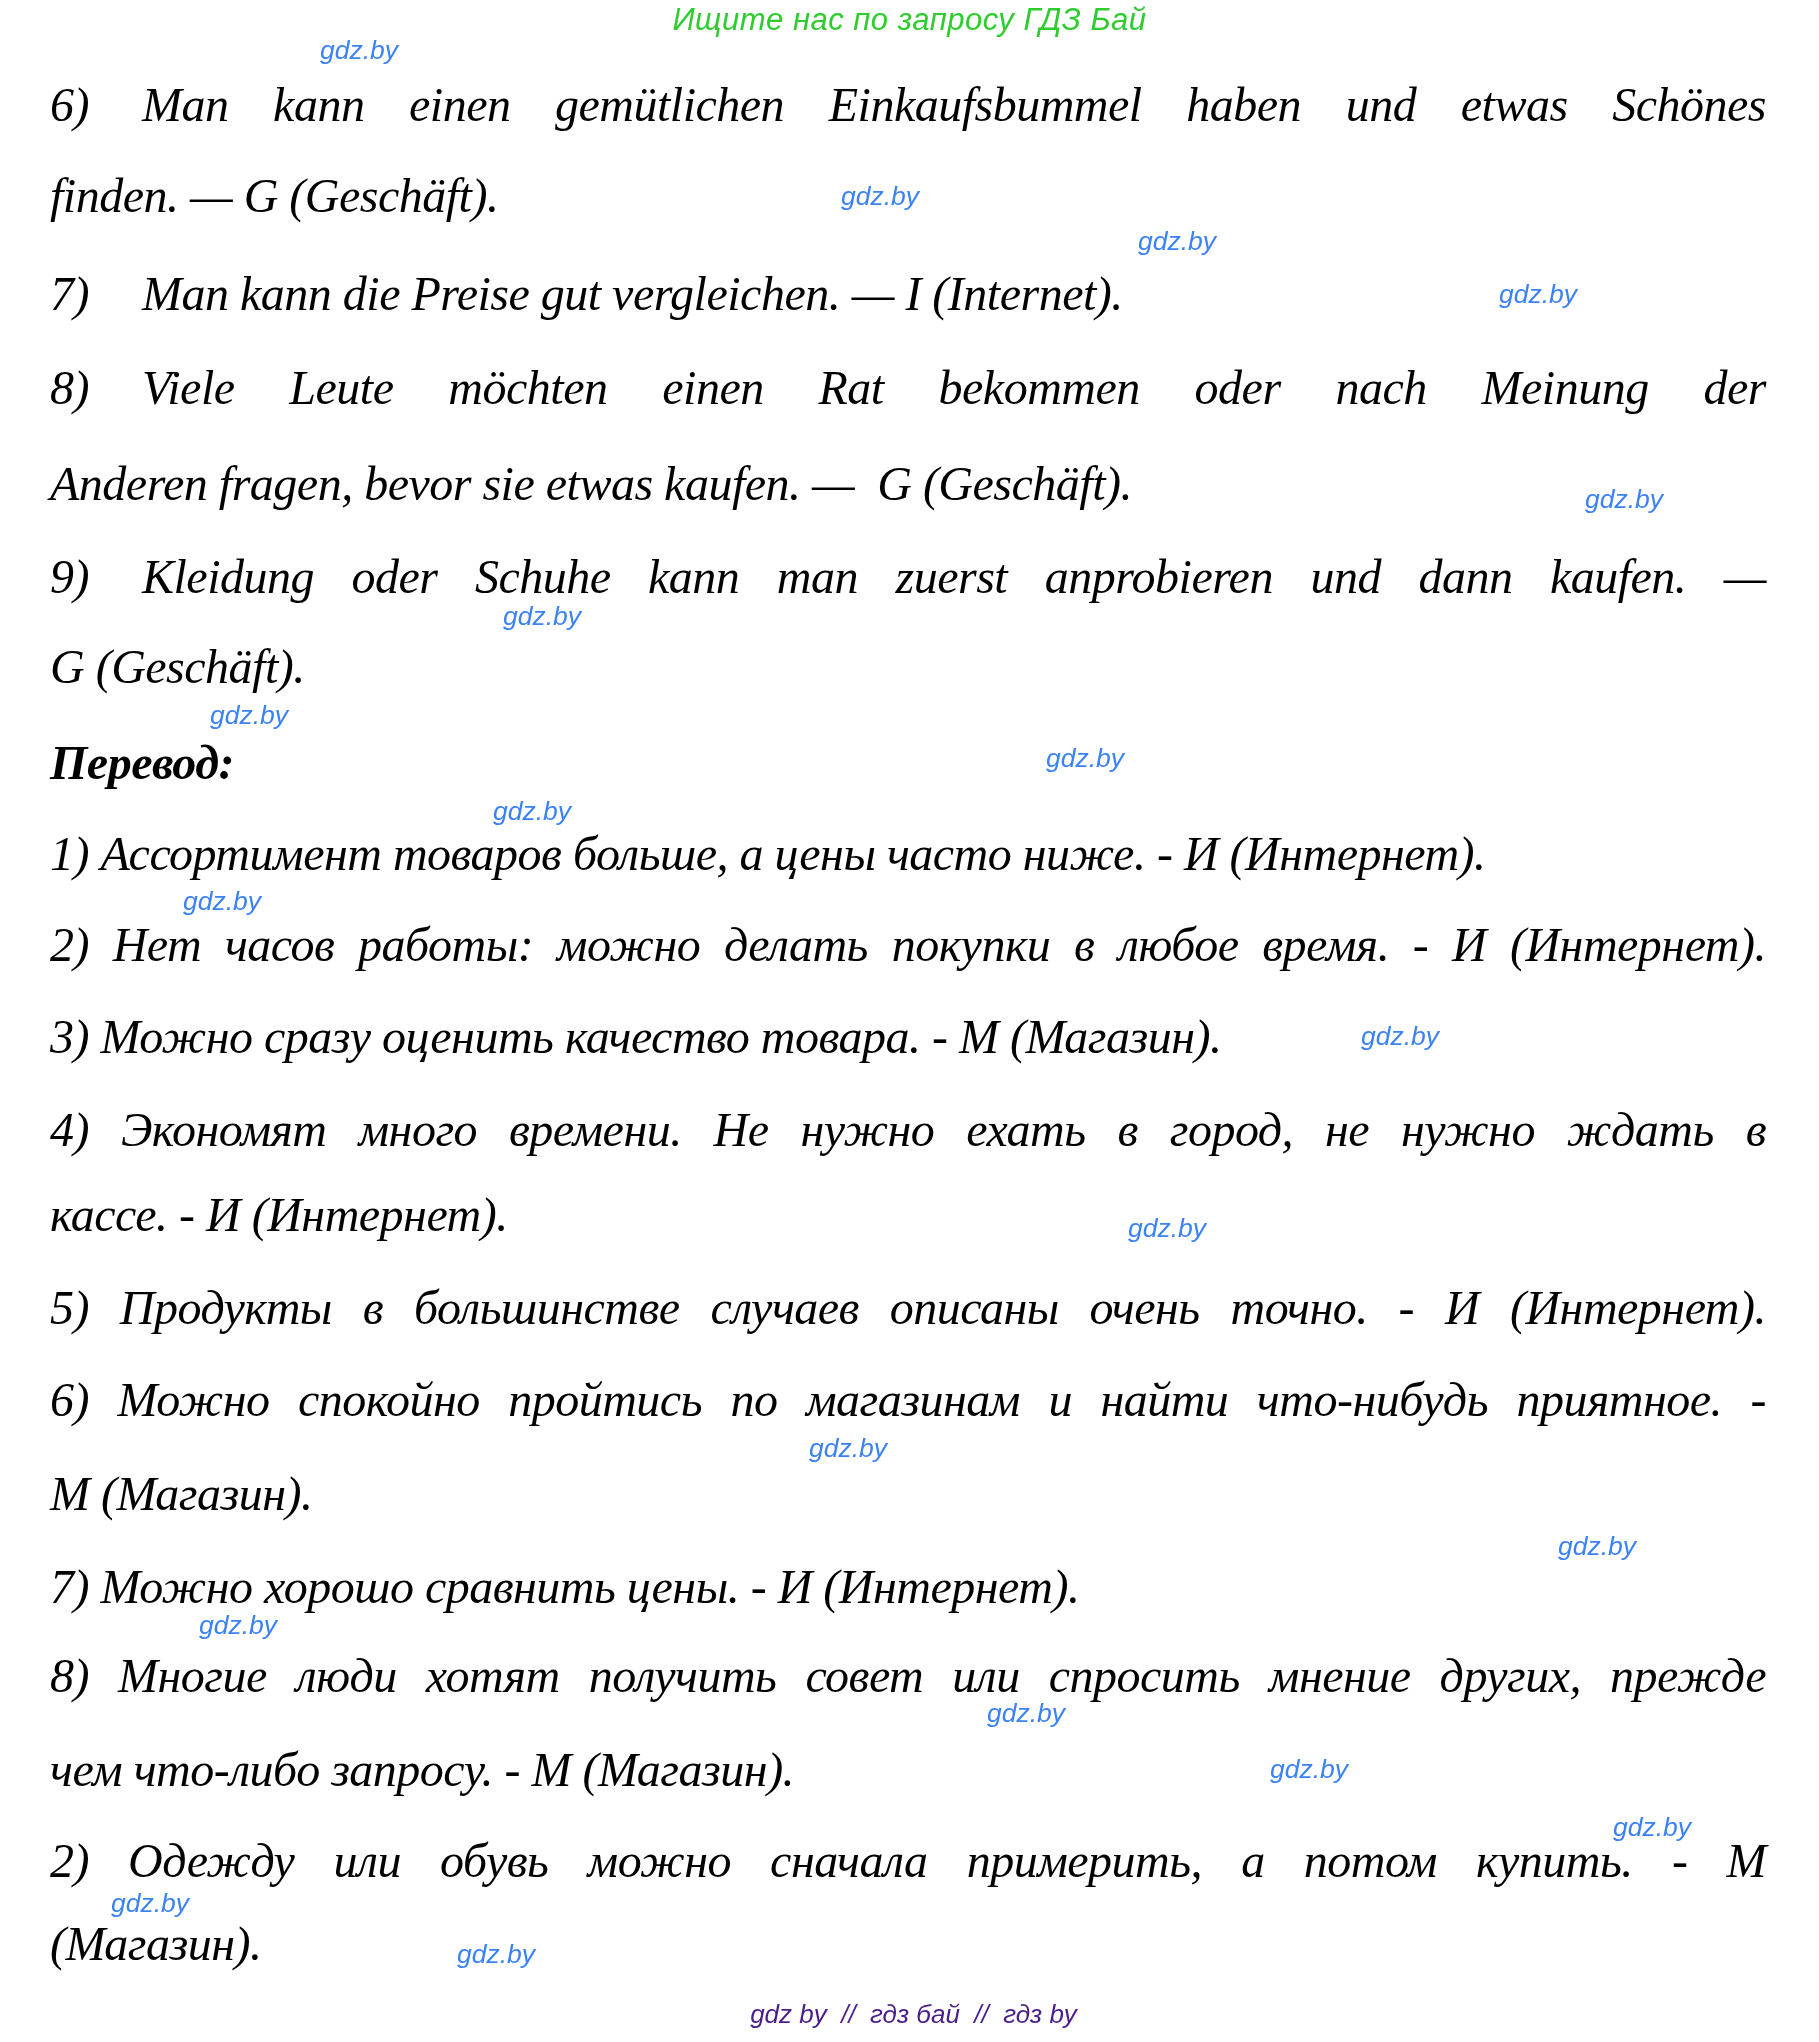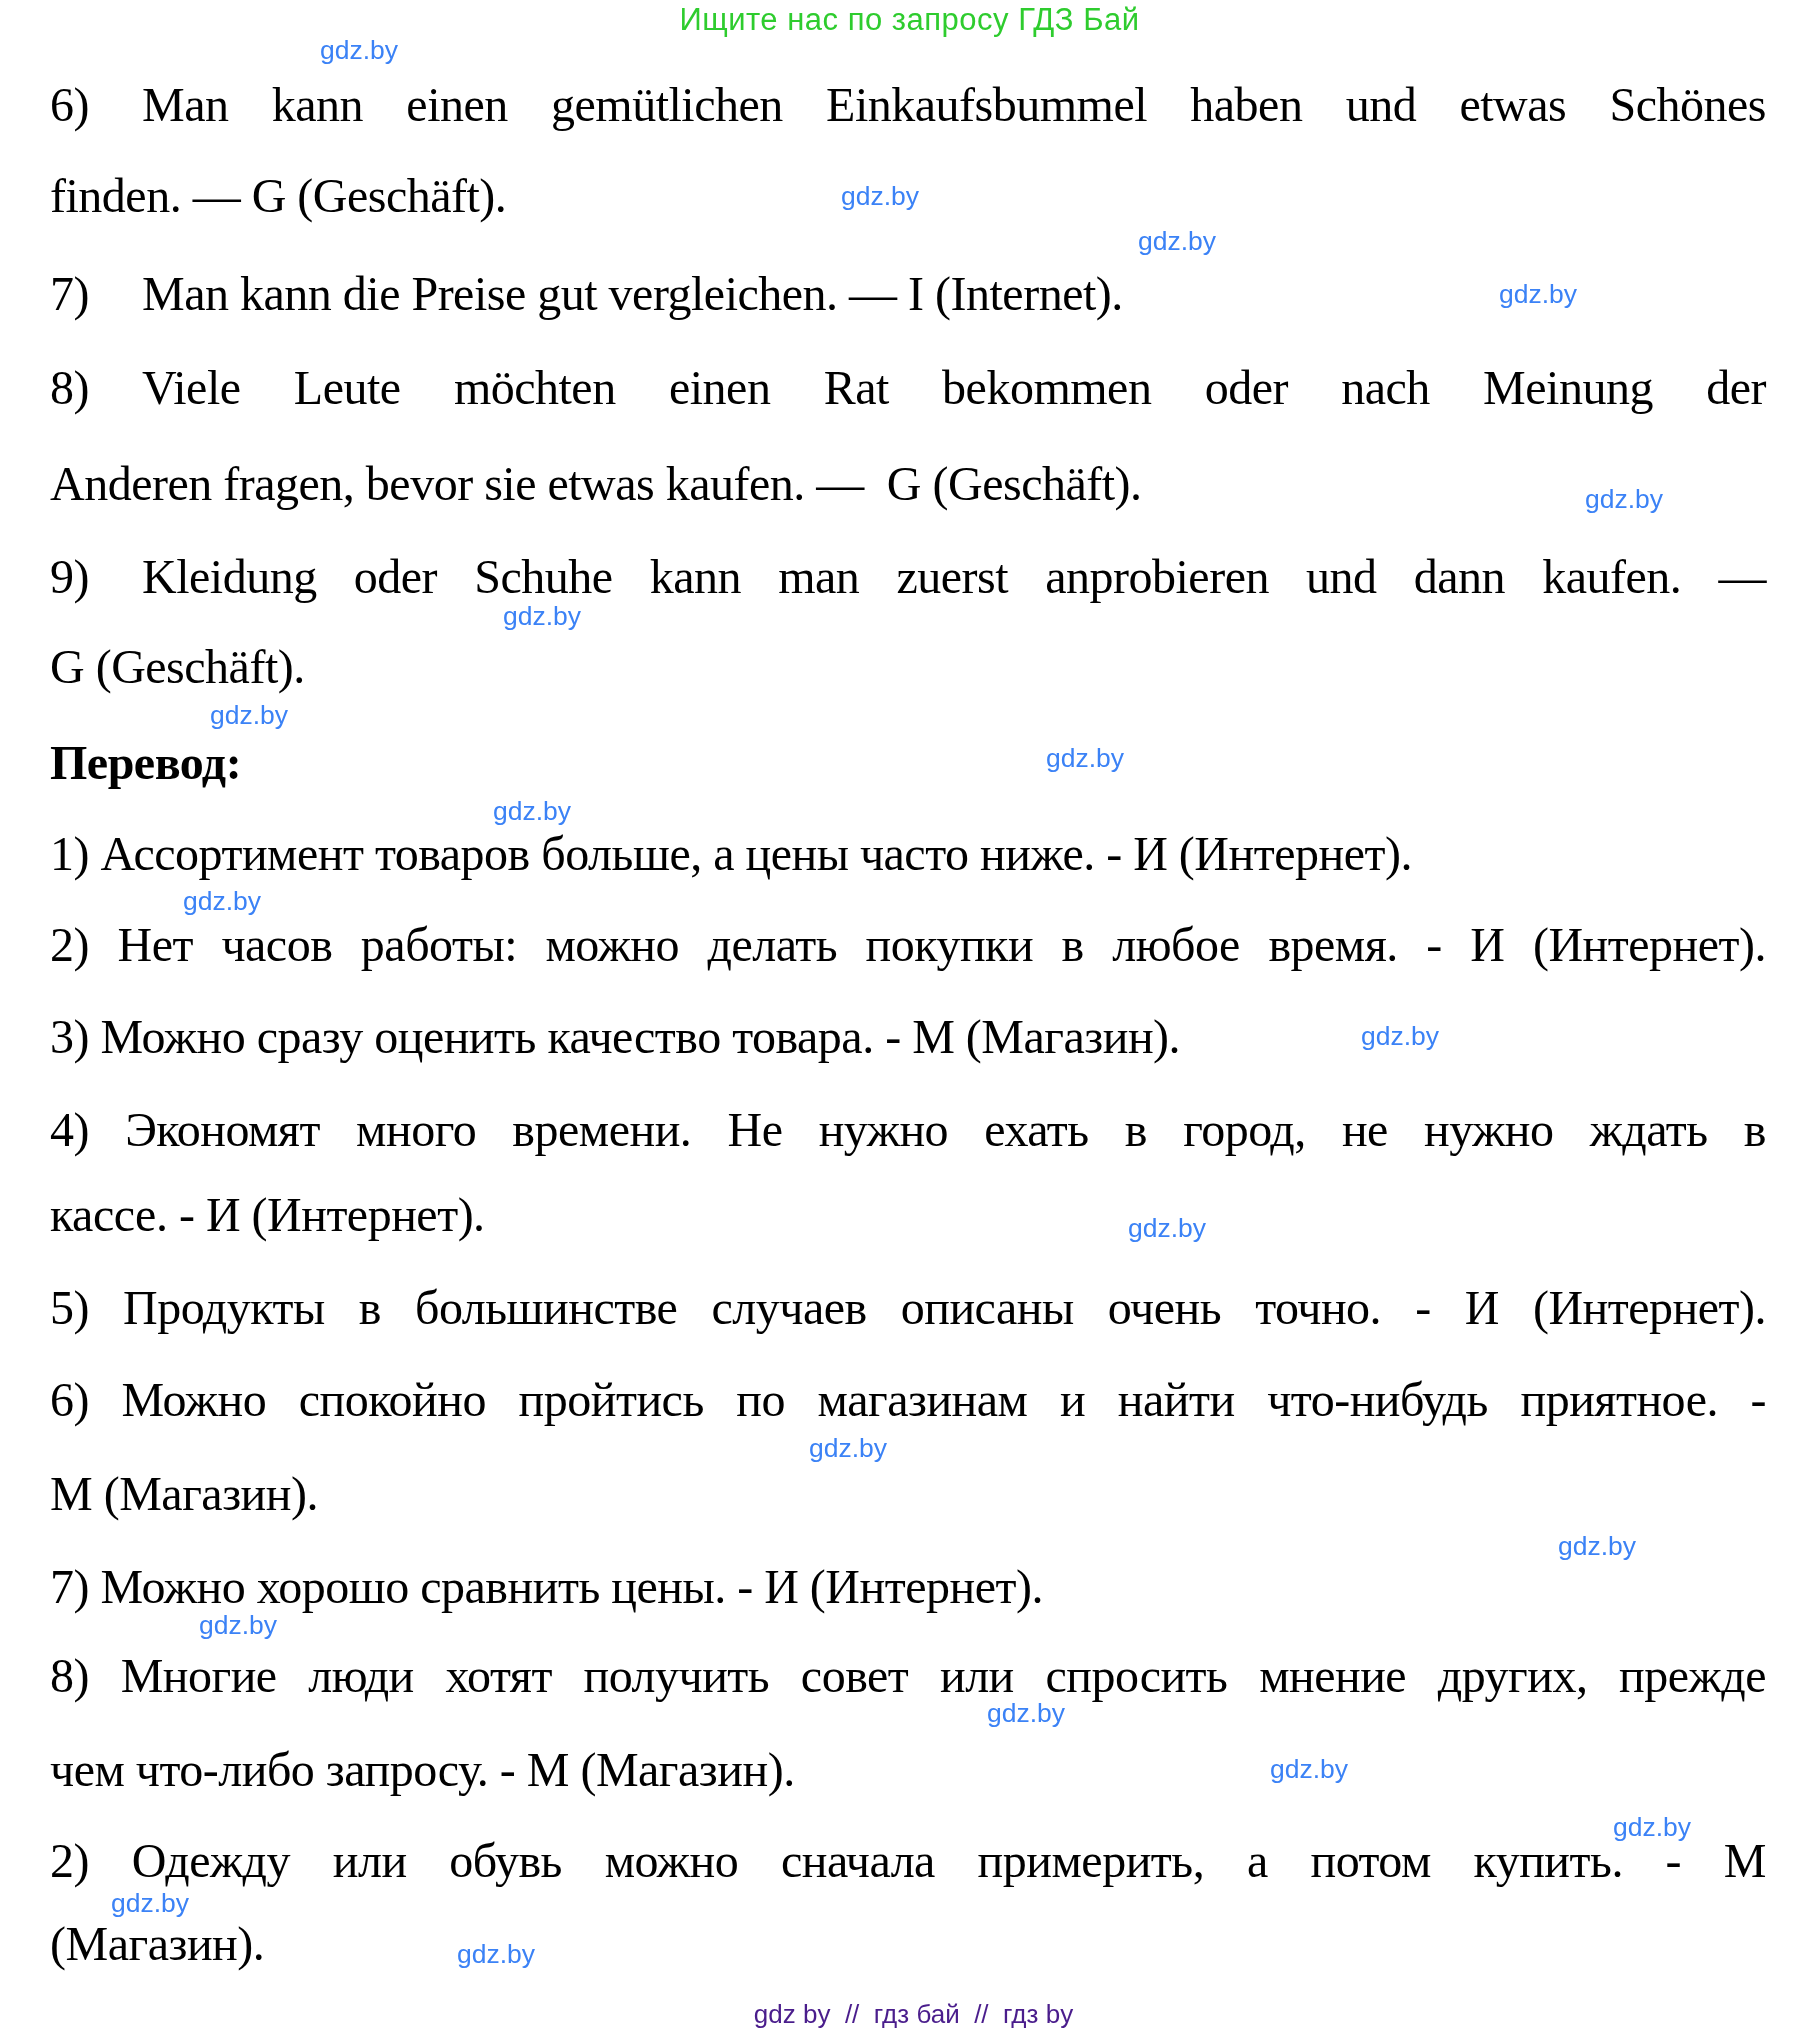--- a/index.html
+++ b/index.html
@@ -1,19 +1,20 @@
 <!DOCTYPE html>
 <html style="font-size:14.6px"><head>
 <meta charset="utf-8">
 <style>
   html,body{margin:0;padding:0;background:#ffffff;}
   .page{
     position:relative;width:1819px;height:2042px;background:#ffffff;
     overflow:hidden;color:#000;
     font-family:"Liberation Serif","DejaVu Serif",serif;
+    font-style:italic;
   }
   .banner{
     position:absolute;top:1.8px;left:0;width:100%;text-align:center;
     font-family:"Liberation Sans","DejaVu Sans",sans-serif;
     font-size:31px;font-weight:400;color:#2ecc2e;letter-spacing:0.5px;
   }
   .wm{
     position:absolute;
     font-family:"Liberation Sans","DejaVu Sans",sans-serif;
     font-size:26.5px;color:#3b82f6;white-space:nowrap;line-height:1;

